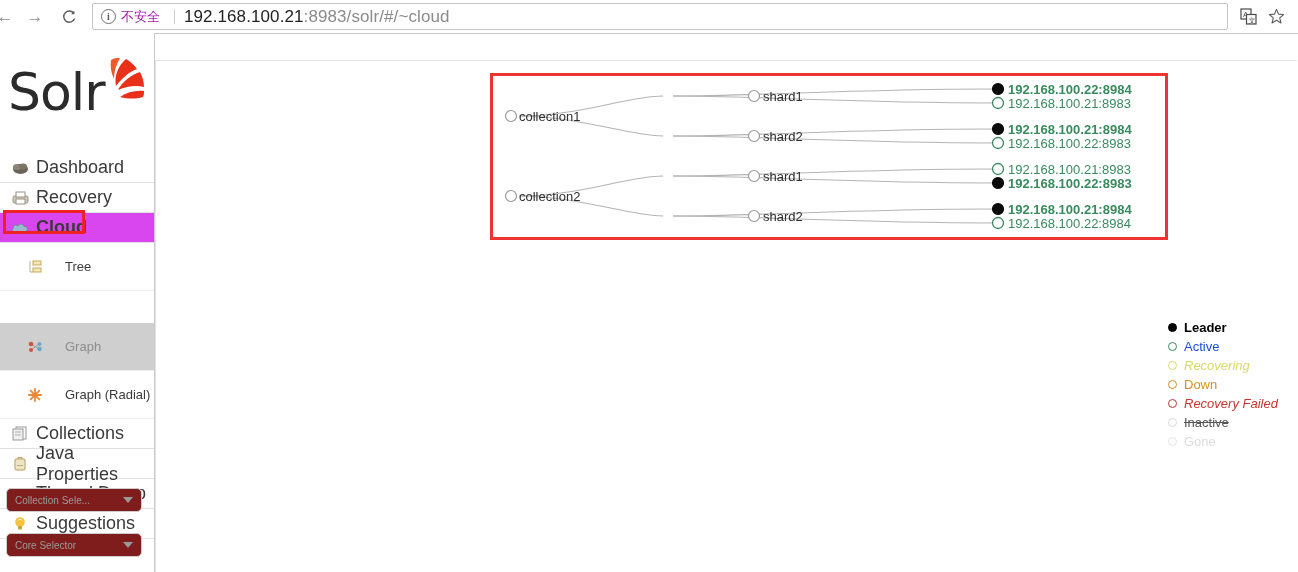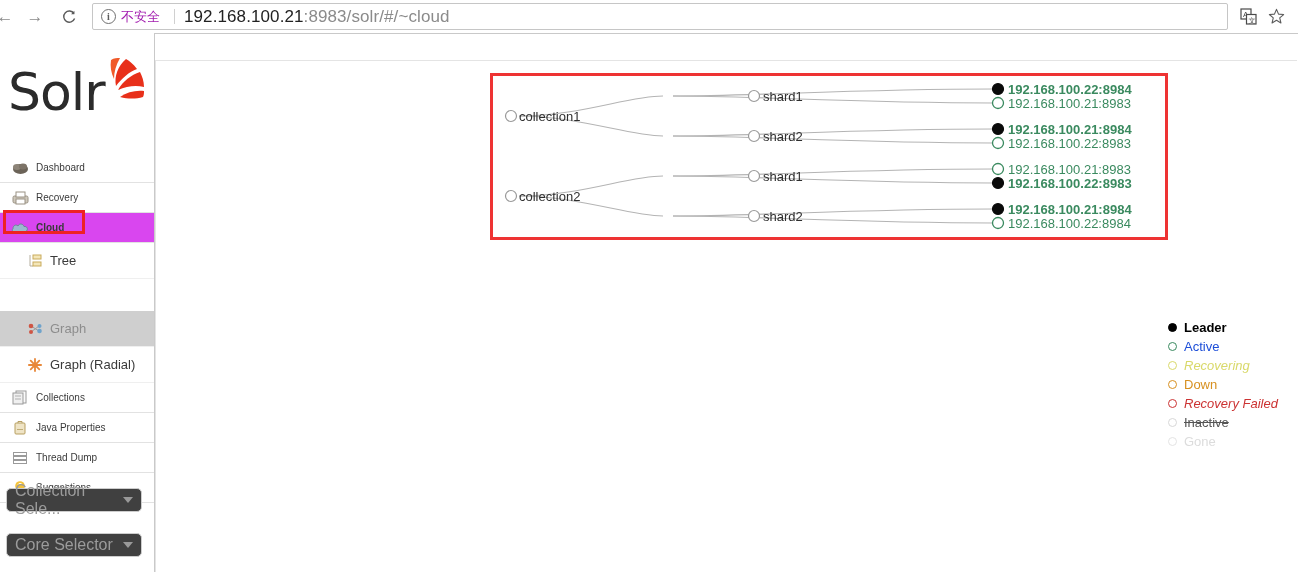--- a/index.html
+++ b/index.html
@@ -52,40 +52,40 @@
     position:absolute;left:0;top:8px;
     font-family:"DejaVu Sans",sans-serif;font-size:52px;color:#2b2b2b;
     letter-spacing:-1px;line-height:1;font-weight:400;
   }
   #solr-flame{position:absolute;left:88px;top:-2px;}
 
   #menu{position:absolute;left:0;top:120px;width:154px;}
   .mi{
     position:relative;height:30px;display:flex;align-items:center;
     border-bottom:1px solid #e2e2e2;padding-left:10px;box-sizing:border-box;
-    font-size:10px;color:#3a3a3a;cursor:pointer;
+    font-size:18px;color:#3a3a3a;cursor:pointer;
   }
   .mi .ico{width:20px;height:18px;margin-right:6px;flex:0 0 auto;display:flex;align-items:center;justify-content:center;}
   .mi.active{background:#d946ef;font-weight:bold;}
   .sub{
-    position:relative;height:36px;display:flex;align-items:center;
+    position:relative;height:48px;display:flex;align-items:center;
     padding-left:26px;box-sizing:border-box;border-bottom:1px solid #efefef;
-    font-size:13px;color:#3a3a3a;cursor:pointer;
+    font-size:13px;color:#3a3a3a;cursor:pointer;gap:15px;
   }
   .sub .ico{width:18px;height:16px;margin-right:6px;flex:0 0 auto;display:flex;align-items:center;justify-content:center;}
   .sub.selected{background:#cfcfcf;color:#8d8d8d;margin-top:32px;}
   #cloud-annotation{
     position:absolute;left:3px;top:-3px;width:82px;height:24px;
     border:3px solid #ee2222;box-sizing:border-box;pointer-events:none;
   }
   .selector{
     position:absolute;left:6px;width:136px;height:24px;
-    border:1px solid #cdcdcd;border-radius:5px;background:#404040;
+    border:1px solid #cdcdcd;border-radius:5px;background:#7f1d1d;
     display:flex;align-items:center;justify-content:space-between;
-    padding:0 8px;box-sizing:border-box;font-size:16px;color:#9b9b9b;cursor:pointer;
+    padding:0 8px;box-sizing:border-box;font-size:10px;color:#9b9b9b;cursor:pointer;
   }
   #collection-selector{top:455px;}
   #core-selector{top:500px;}
   .caret{width:0;height:0;border-left:5px solid transparent;border-right:5px solid transparent;border-top:6px solid #999;}
 
   
   #content-panel{
     position:absolute;left:155px;top:60px;width:1142px;height:512px;
     border:1px solid #e4e4e4;border-right:none;border-bottom:none;
     box-sizing:border-box;background:#fff;

